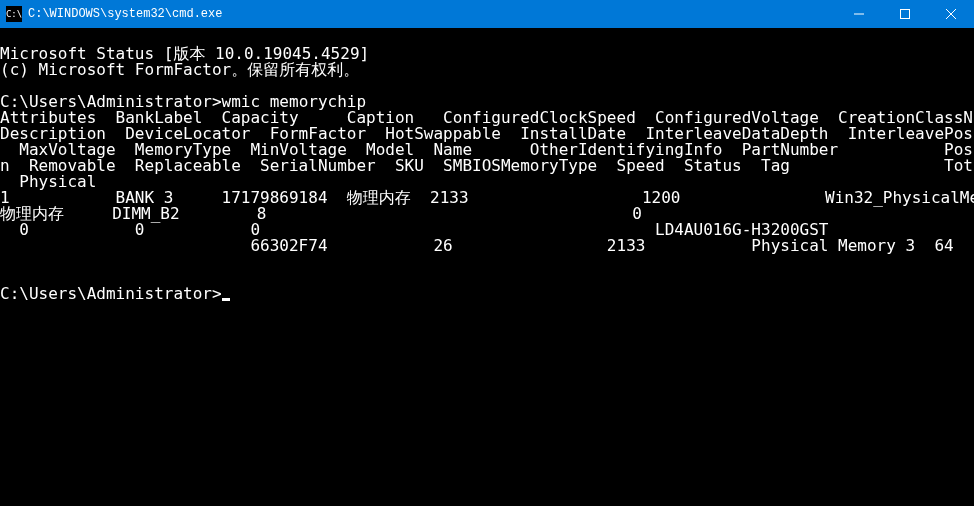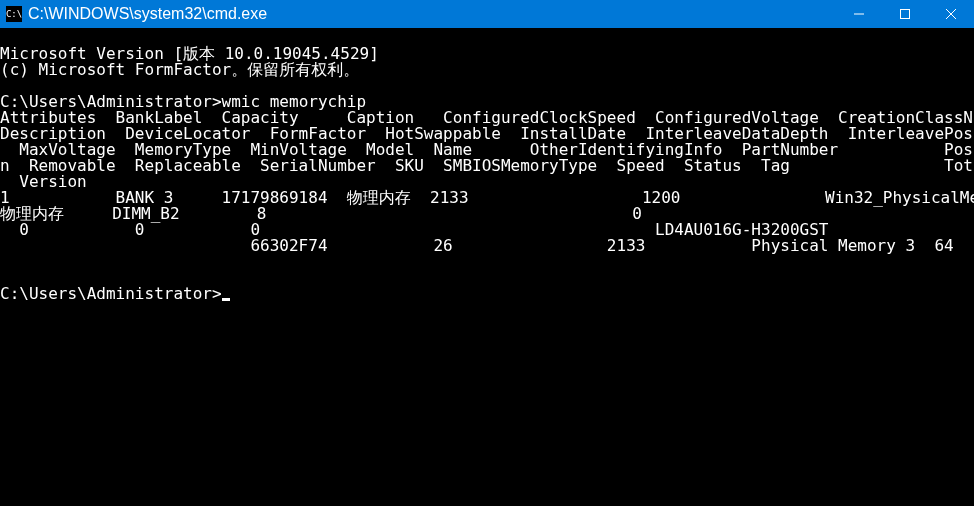--- a/index.html
+++ b/index.html
@@ -29,22 +29,22 @@
       margin-right: 6px;
       background: #000;
       display: flex;
       align-items: center;
       justify-content: center;
       font-size: 9px;
       font-family: monospace;
     }
     .title-text {
       flex: 1;
-      font-size: 16px;
-      font-family: Liberation Sans, sans-serif;
+      font-size: 12px;
+      font-family: Liberation Mono, monospace;
     }
     .window-controls {
       display: flex;
       height: 100%;
     }
     .window-btn {
       width: 46px;
       height: 100%;
       display: flex;
       align-items: center;
@@ -94,29 +94,29 @@
     <div class="window-btn">
       <svg viewBox="0 0 10 10">
           <line x1="0" y1="0" x2="10" y2="10" stroke="#fff" stroke-width="1"></line>
           <line x1="10" y1="0" x2="0" y2="10" stroke="#fff" stroke-width="1"></line>
         </svg>
     </div>
   </div>
 </div>
 
 <div class="terminal">
-<span>Microsoft Version [版本 10.0.19045.4529]</span>
+<span>Microsoft Status [版本 10.0.19045.4529]</span>
 <span>(c) Microsoft FormFactor。保留所有权利。</span>
 <span></span>
 <span>C:\Users\Administrator&gt;</span><span>wmic memorychip</span>
 <span>Attributes  BankLabel  Capacity     Caption   ConfiguredClockSpeed  ConfiguredVoltage  CreationClassName     DataWidth </span>
 <span>Description  DeviceLocator  FormFactor  HotSwappable  InstallDate  InterleaveDataDepth  InterleavePosition  Manufacturer</span>
 <span>  MaxVoltage  MemoryType  MinVoltage  Model  Name      OtherIdentifyingInfo  PartNumber           PositionInRow  PoweredO</span>
 <span>n  Removable  Replaceable  SerialNumber  SKU  SMBIOSMemoryType  Speed  Status  Tag                TotalWidth  TypeDetail</span>
-<span>  Version</span>
+<span>  Physical</span>
 <span>1           BANK 3     17179869184  物理内存  2133                  1200               Win32_PhysicalMemory  64        </span>
 <span>物理内存     DIMM_B2        8                                      0                                        8A76        </span>
 <span>  0           0           0                                         LD4AU016G-H3200GST                                  </span>
 <span>                          66302F74           26                2133           Physical Memory 3  64          128       </span>
 <span></span>
 <span></span>
 <span>C:\Users\Administrator&gt;</span><span class="cursor"></span>
 </div>
 
 </body></html>

